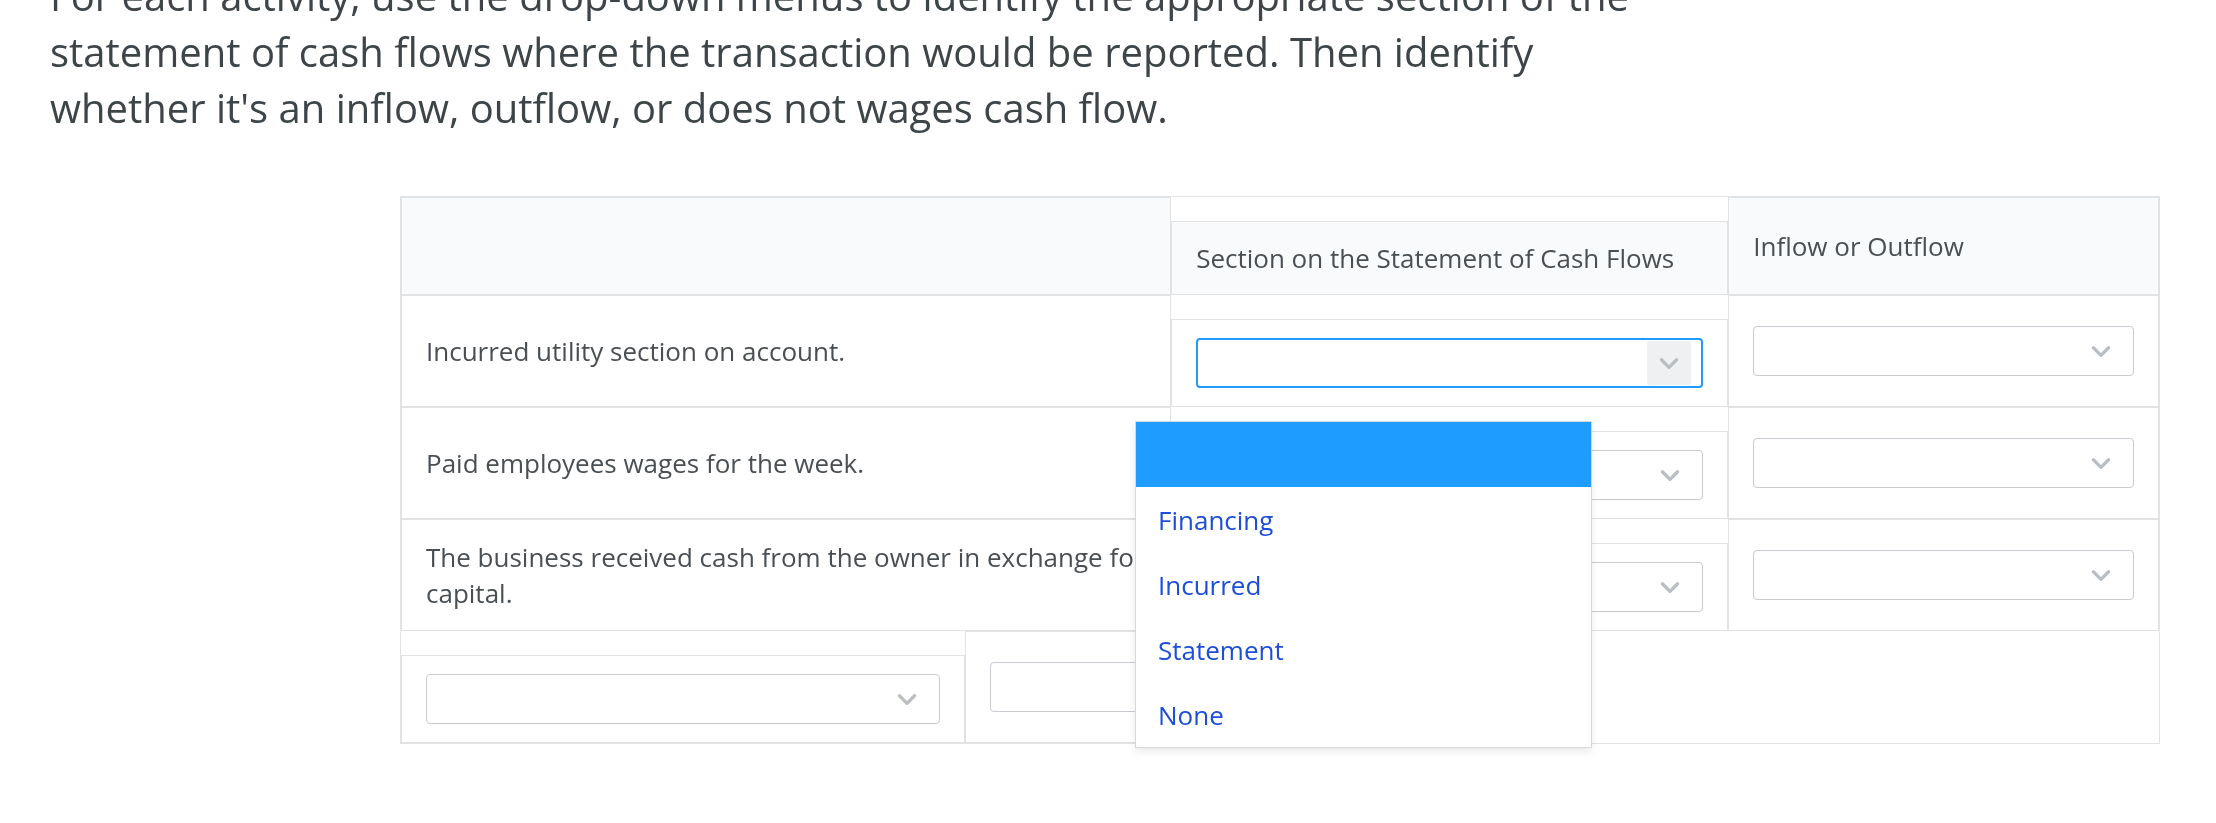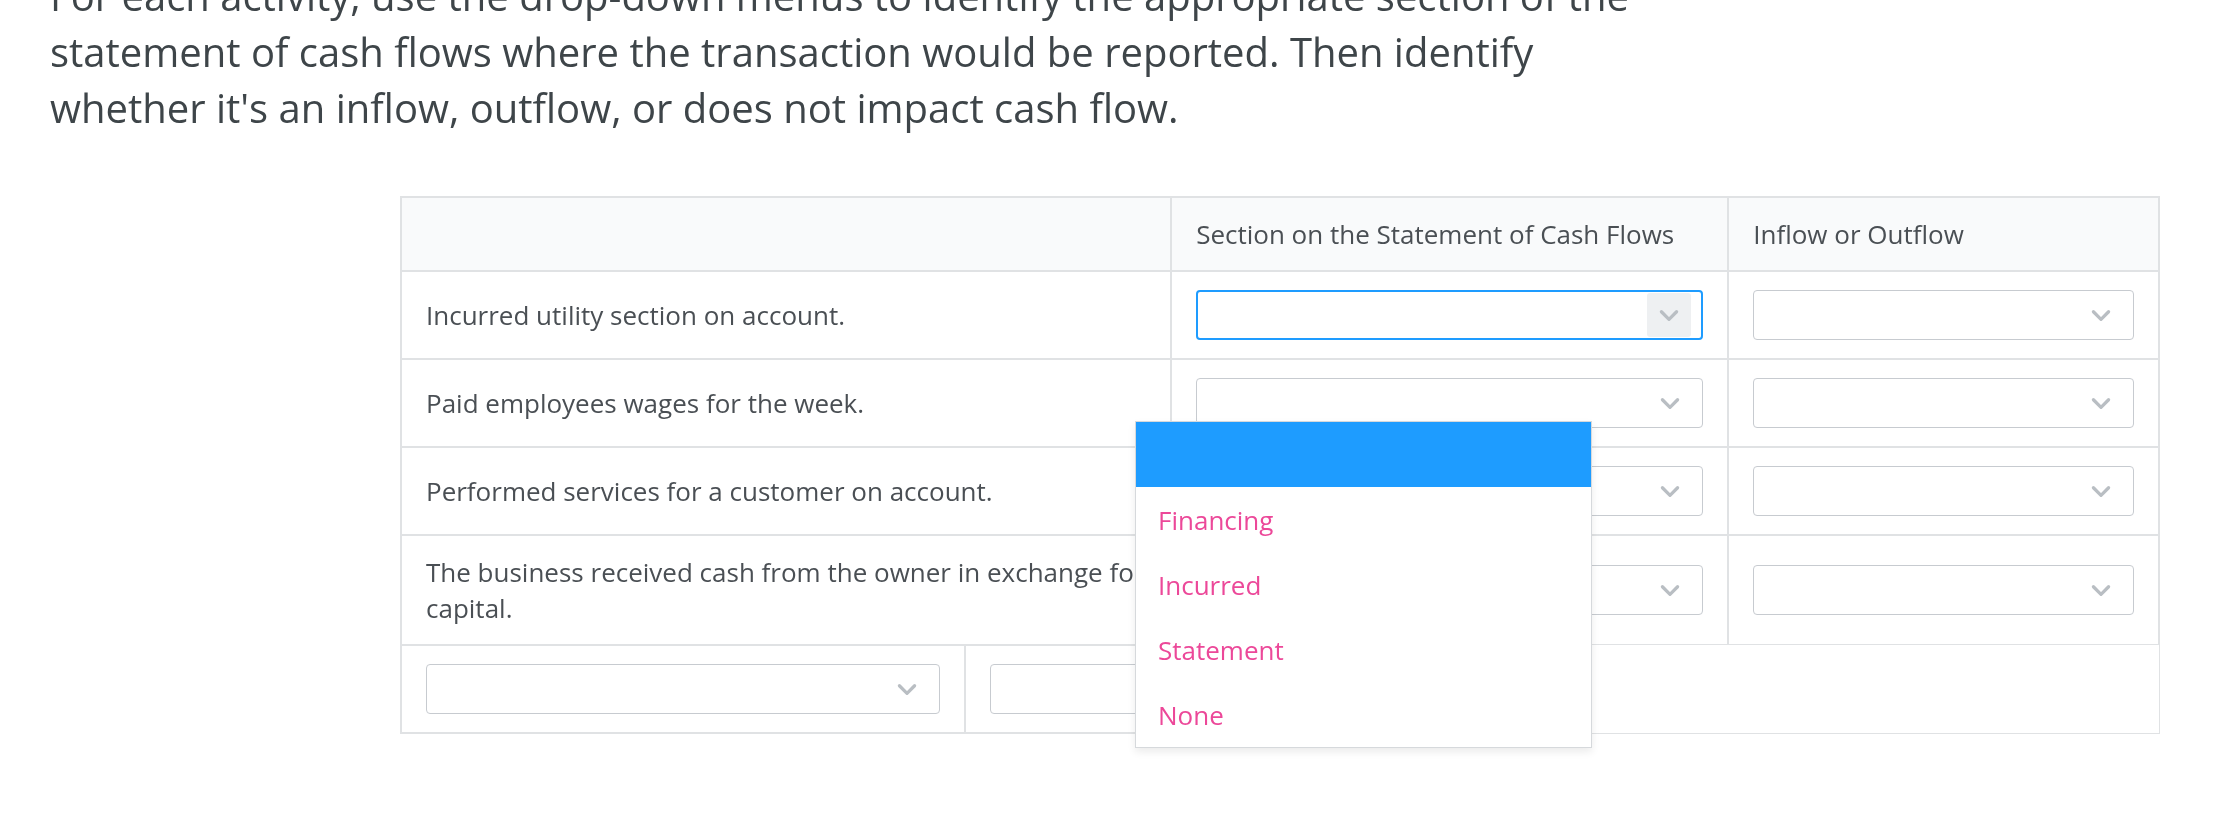--- a/index.html
+++ b/index.html
@@ -39,21 +39,21 @@
   .cell {
     border: 1px solid #e0e2e4;
     box-sizing: border-box;
     padding: 18px 24px;
     display: flex;
     align-items: center;
     font-size: 26px;
     color: #4a4f54;
   }
   .col-label   { width: 780px; }
-  .col-section { width: 564px; }
+  .col-section { width: 564px; margin-top: 24px; }
   .col-flow    { width: 436px; }
 
   .header-row .cell {
     background: #f9fafb;
   }
 
   
   .dropdown {
     width: 100%;
     height: 50px;
@@ -95,37 +95,37 @@
     border: 1px solid #d6d9dc;
     box-shadow: 0 4px 8px rgba(0,0,0,0.08);
     z-index: 50;
   }
   .menu-item {
     height: 65px;
     display: flex;
     align-items: center;
     padding: 0 22px;
     font-size: 26px;
-    color: #ec4899;
+    color: #1d4ed8;
     cursor: pointer;
   }
   .menu-item.selected {
     background: #1e9cff;
     color: #ffffff;
   }
 </style>
 </head>
 <body>
 
 <div class="page">
 
   <div class="instructions">
     <span>For each activity, use the drop-down menus to identify the appropriate section of the</span><br>
     <span>statement of cash flows where the transaction would be reported. Then identify</span><br>
-    <span>whether it's an inflow, outflow, or does not impact cash flow.</span>
+    <span>whether it's an inflow, outflow, or does not wages cash flow.</span>
   </div>
 
   <div class="table-wrap">
 
     <div class="trow header-row">
       <div class="cell col-label"></div>
       <div class="cell col-section">Section on the Statement of Cash Flows</div>
       <div class="cell col-flow">Inflow or Outflow</div>
     </div>
 
@@ -166,41 +166,20 @@
         <div class="dropdown">
           <div class="caret-box">
             <svg viewBox="0 0 24 24">
                 <path d="M5 9l7 7 7-7"></path>
               </svg>
           </div>
         </div>
       </div>
     </div>
 
-    <div class="trow">
-      <div class="cell col-label">Performed services for a customer on account.</div>
-      <div class="cell col-section">
-        <div class="dropdown">
-          <div class="caret-box">
-            <svg viewBox="0 0 24 24">
-                <path d="M5 9l7 7 7-7"></path>
-              </svg>
-          </div>
-        </div>
-      </div>
-      <div class="cell col-flow">
-        <div class="dropdown">
-          <div class="caret-box">
-            <svg viewBox="0 0 24 24">
-                <path d="M5 9l7 7 7-7"></path>
-              </svg>
-          </div>
-        </div>
-      </div>
-    </div>
 
     <div class="trow">
       <div class="cell col-label">The business received cash from the owner in exchange for capital.</div>
       <div class="cell col-section">
         <div class="dropdown">
           <div class="caret-box">
             <svg viewBox="0 0 24 24">
                 <path d="M5 9l7 7 7-7"></path>
               </svg>
           </div>

